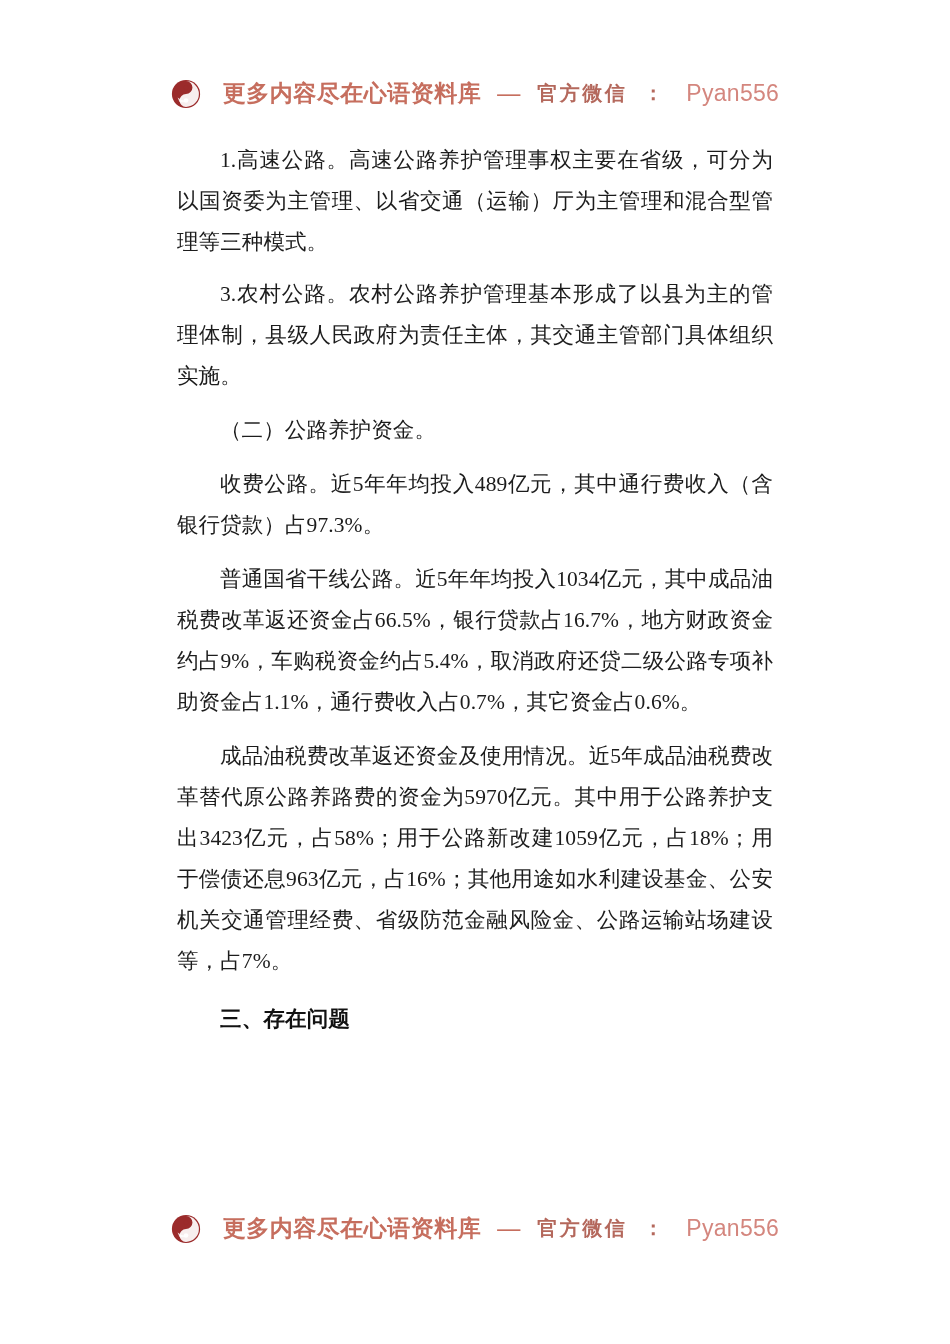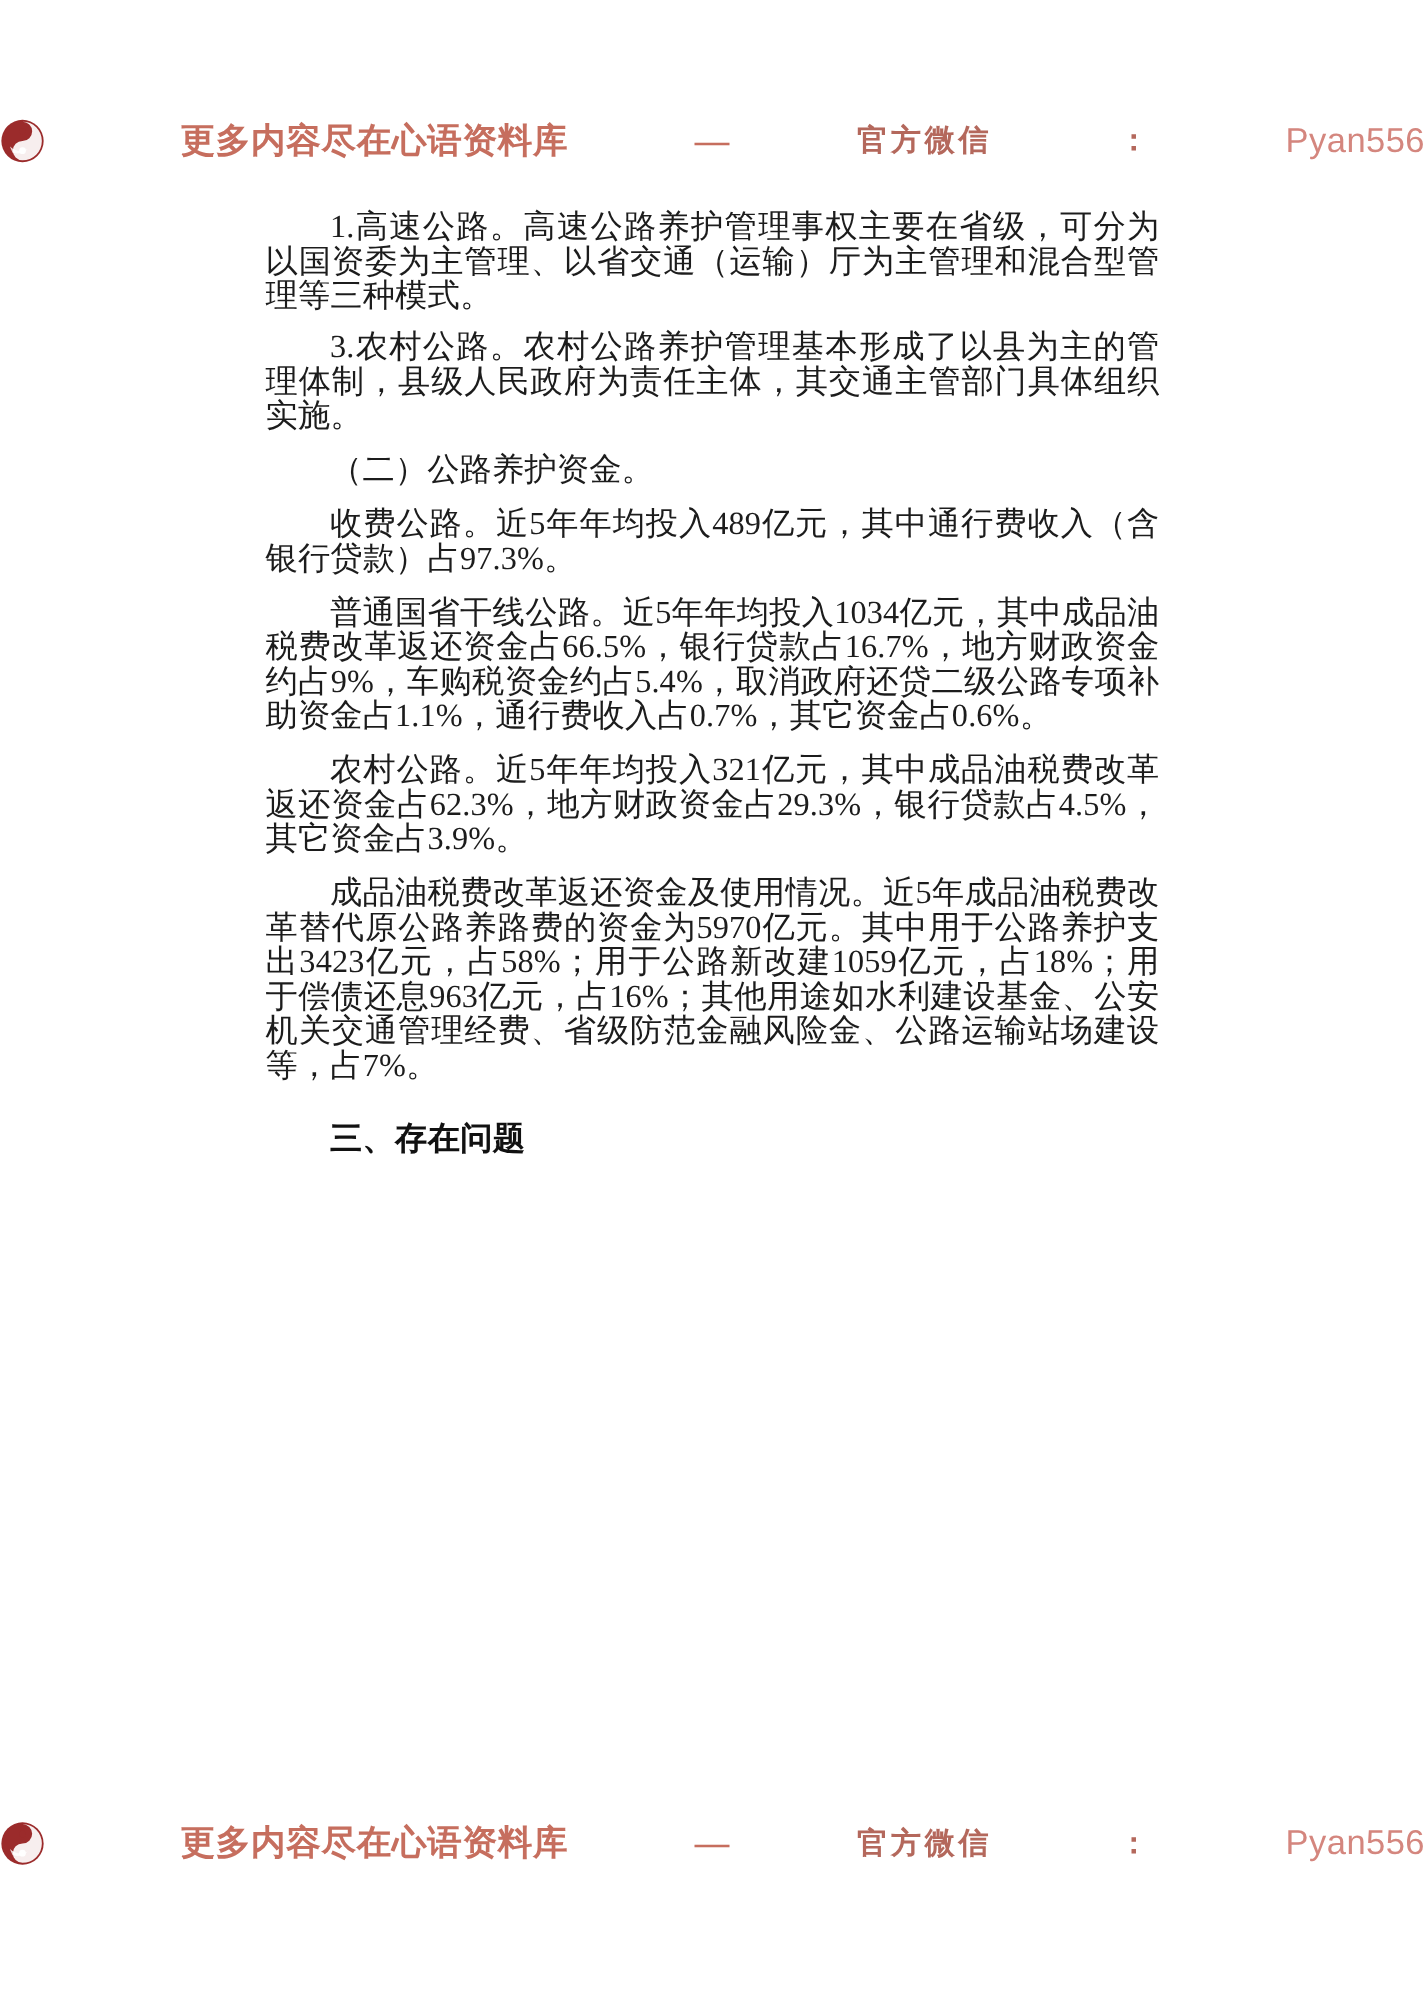--- a/index.html
+++ b/index.html
@@ -16,21 +16,21 @@
     font-family: "Liberation Serif", "DejaVu Serif", serif;
   }
 
   
   .watermark {
     position: absolute;
     left: 0;
     width: 950px;
     display: flex;
     align-items: center;
-    justify-content: space-between;
+    justify-content: center;
     gap: 16px;
     white-space: nowrap;
   }
   .watermark.top    { top: 78px; }
   .watermark.bottom { top: 1213px; }
 
   .wm-logo {
     width: 30px;
     height: 30px;
     margin-right: 6px;
@@ -74,21 +74,21 @@
 
   
   .content {
     position: absolute;
     left: 177px;
     top: 140px;
     width: 596px;
   }
   .para {
     font-size: 21.5px;
-    line-height: 23px;
+    line-height: 41px;
     color: #1c1c1c;
     text-align: justify;
     text-justify: inter-ideograph;
     text-indent: 43px;
     margin: 0 0 10.5px 0;
     font-family: "Liberation Serif", "DejaVu Serif", serif;
     letter-spacing: 0.1px;
   }
   .para.gap-sm  { margin-bottom: 10px; }
   .para.gap-md  { margin-bottom: 13px; }
@@ -123,21 +123,20 @@
     <span class="wm-colon">：</span>
     <span class="wm-id">Pyan556</span>
   </div>
 
   <div class="content">
     <p class="para">1.高速公路。高速公路养护管理事权主要在省级，可分为以国资委为主管理、以省交通（运输）厅为主管理和混合型管理等三种模式。</p>
     <p class="para gap-md">3.农村公路。农村公路养护管理基本形成了以县为主的管理体制，县级人民政府为责任主体，其交通主管部门具体组织实施。</p>
     <p class="para gap-md">（二）公路养护资金。</p>
     <p class="para gap-md">收费公路。近5年年均投入489亿元，其中通行费收入（含银行贷款）占97.3%。</p>
     <p class="para gap-md">普通国省干线公路。近5年年均投入1034亿元，其中成品油税费改革返还资金占66.5%，银行贷款占16.7%，地方财政资金约占9%，车购税资金约占5.4%，取消政府还贷二级公路专项补助资金占1.1%，通行费收入占0.7%，其它资金占0.6%。</p>
-    <p class="para gap-md">农村公路。近5年年均投入321亿元，其中成品油税费改革返还资金占62.3%，地方财政资金占29.3%，银行贷款占4.5%，其它资金占3.9%。</p>
     <p class="para gap-sm">成品油税费改革返还资金及使用情况。近5年成品油税费改革替代原公路养路费的资金为5970亿元。其中用于公路养护支出3423亿元，占58%；用于公路新改建1059亿元，占18%；用于偿债还息963亿元，占16%；其他用途如水利建设基金、公安机关交通管理经费、省级防范金融风险金、公路运输站场建设等，占7%。</p>
     <h2 class="heading">三、存在问题</h2>
   </div>
 
   <div class="watermark bottom">
     <svg class="wm-logo" viewBox="0 0 100 100">
       <circle cx="50" cy="50" r="47" fill="#9b2b2b"></circle>
       <path d="M50 7 a43 43 0 0 1 0 86 a21.5 21.5 0 0 1 0 -43 a21.5 21.5 0 0 0 0 -43 z" fill="#ffffff" opacity="0.92"></path>
       <circle cx="50" cy="28.5" r="7.5" fill="#9b2b2b"></circle>
       <circle cx="50" cy="71.5" r="7.5" fill="#ffffff"></circle>

